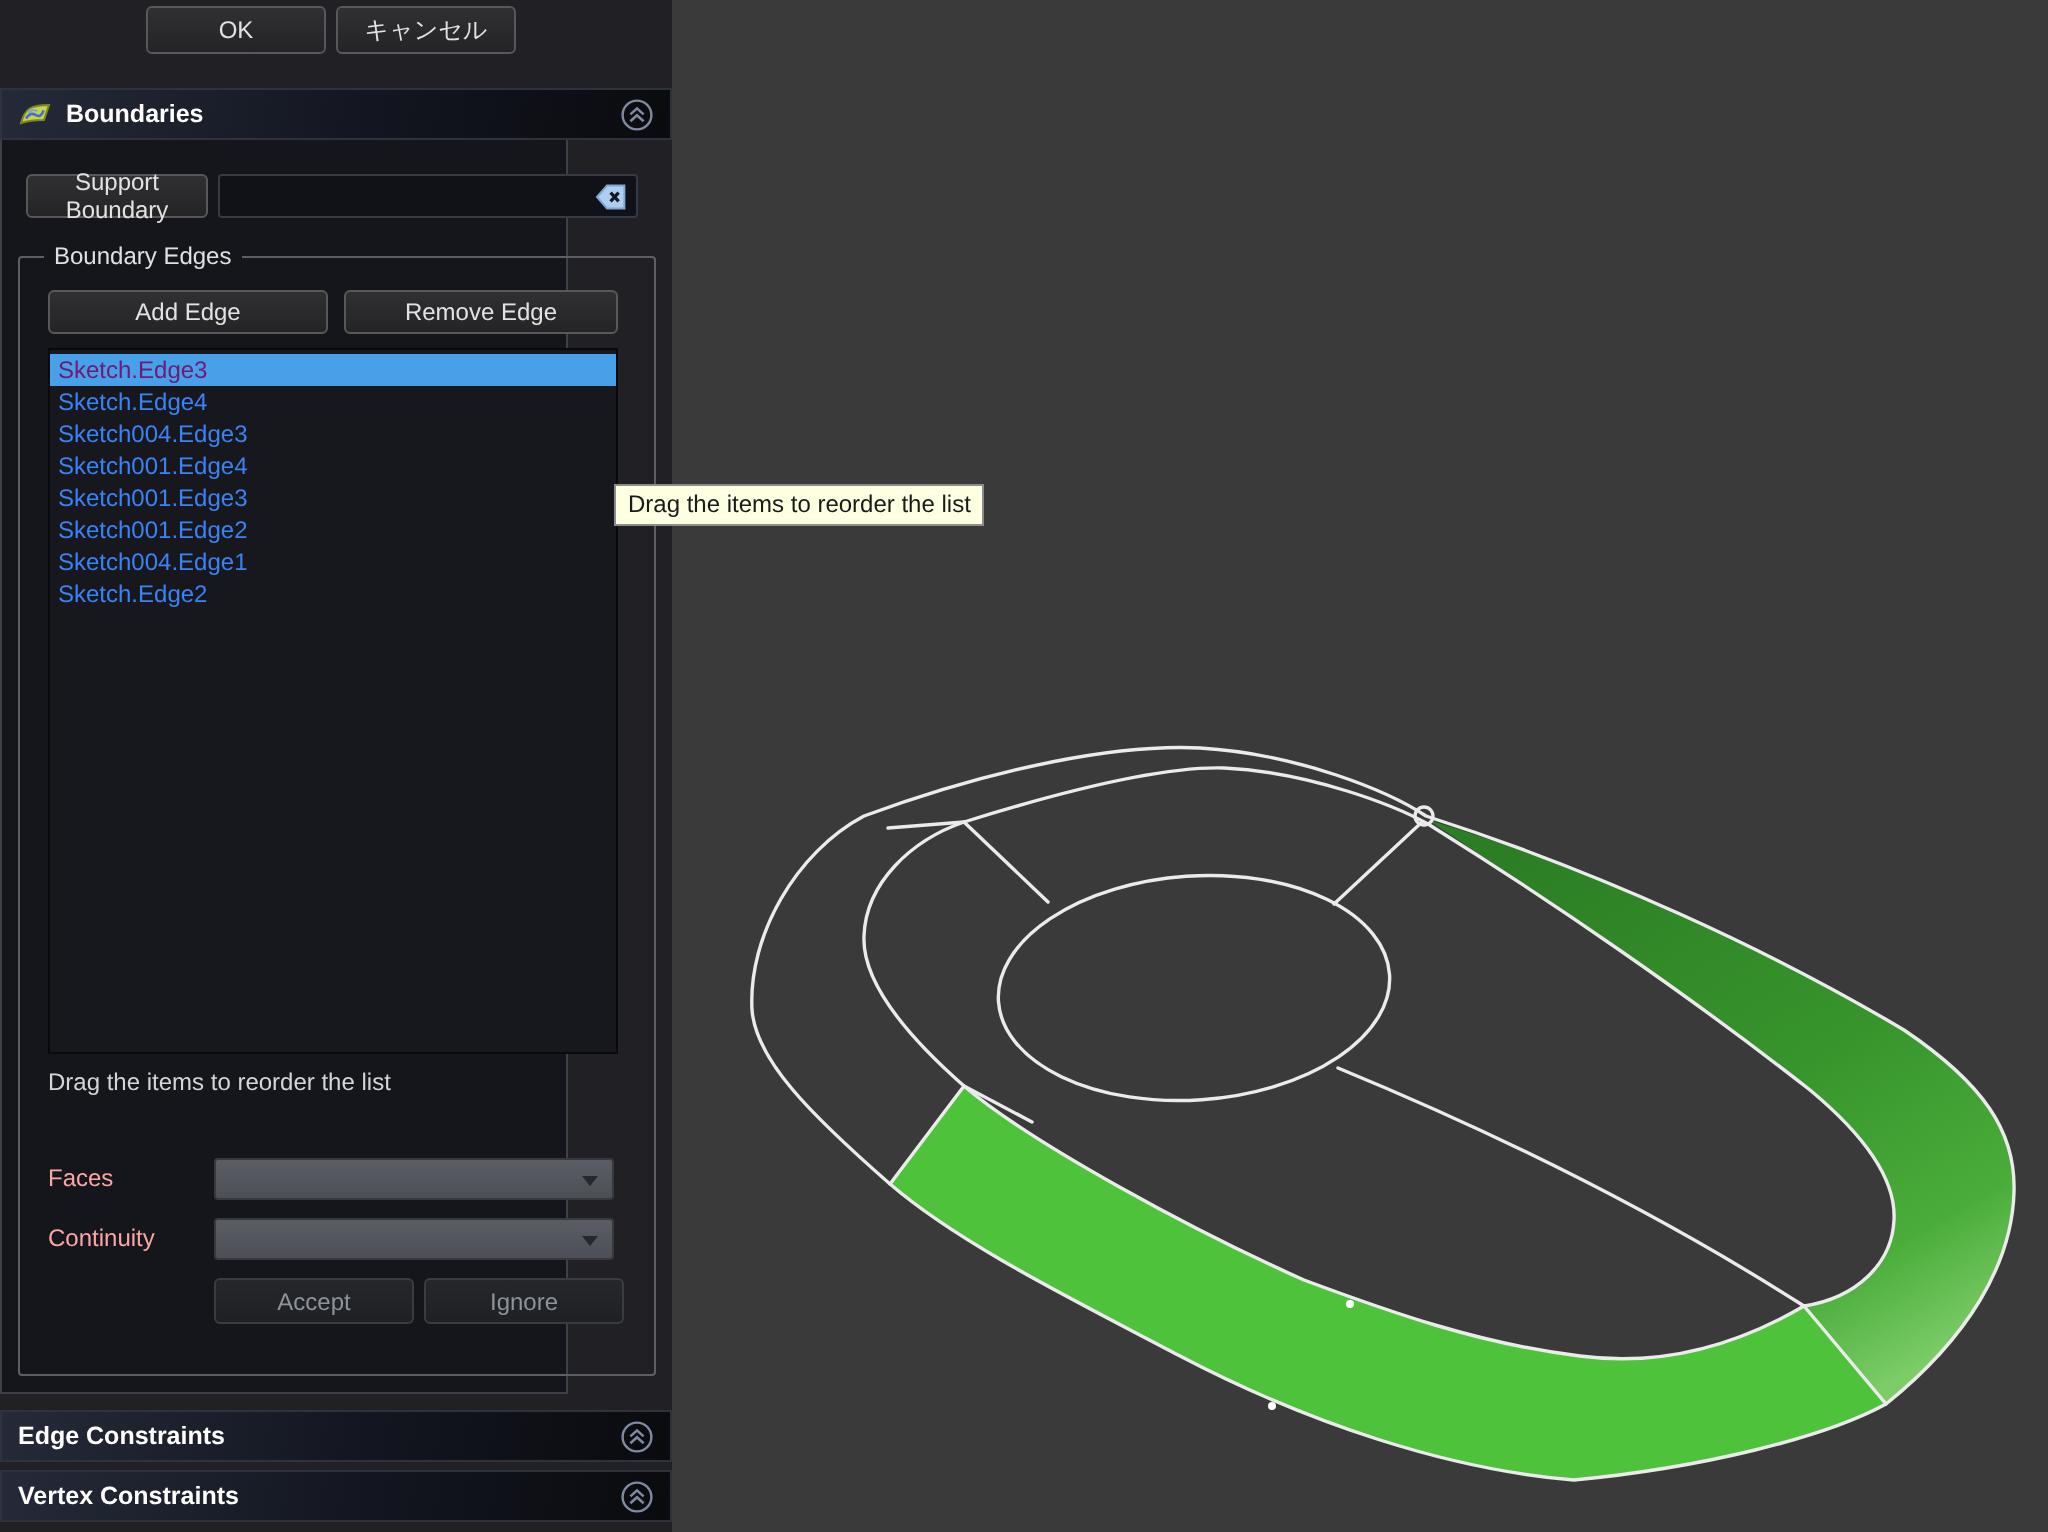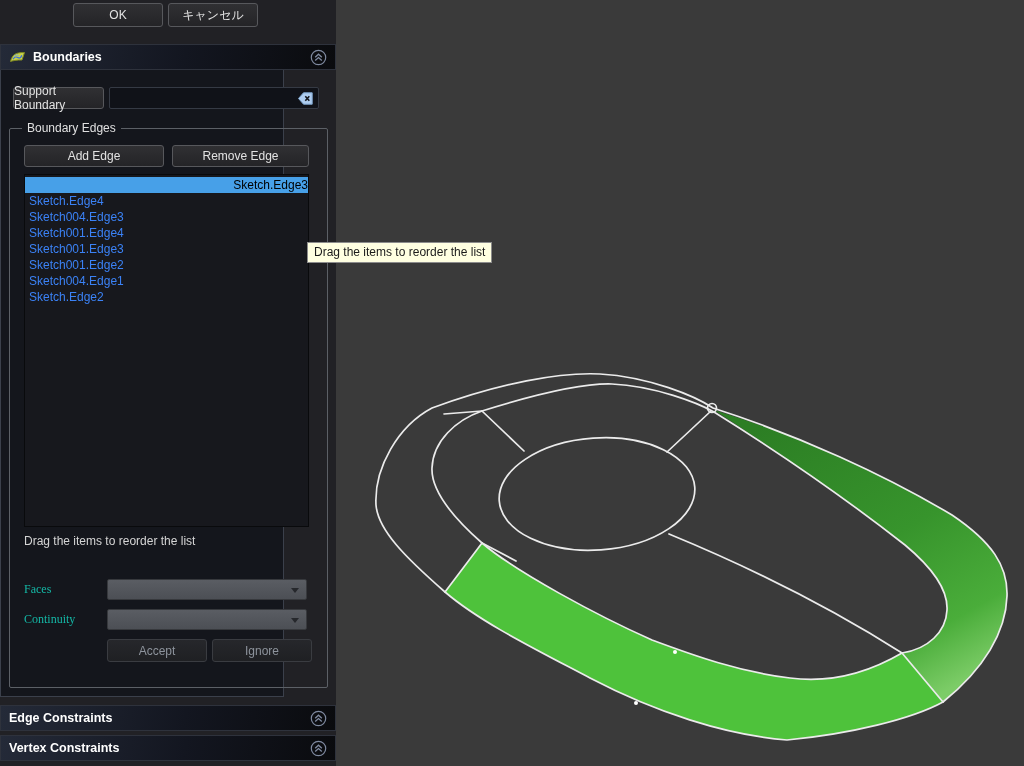--- a/index.html
+++ b/index.html
@@ -9,21 +9,21 @@
     font-family:"Liberation Sans","DejaVu Sans",sans-serif;
     font-size:12px;color:#e6e6e6;
     -webkit-font-smoothing:antialiased;
   }
   
   .left-col{position:absolute;left:0;top:0;width:336px;height:766px;background:#212125;}
   .btn{
     position:absolute;box-sizing:border-box;
     background:linear-gradient(180deg,#303033,#242427);
     border:1px solid #57585c;border-radius:3px;
-    color:#e2e2e2;font-size:12px;cursor:default;
+    color:#e2e2e2;font-size:12px;text-align:center;cursor:default;
     display:flex;align-items:center;justify-content:center;
   }
   .btn.dim{color:#8d939c;border-color:#3a3c41;background:linear-gradient(180deg,#26272b,#1f2023);}
   
   .panel{
     position:absolute;left:0;top:44px;width:284px;height:653px;box-sizing:border-box;
     background:#14161c;border:1px solid #3b404b;
   }
   .sec-header{
     position:absolute;left:0;width:336px;height:26px;box-sizing:border-box;
@@ -43,23 +43,23 @@
     border:1px solid #5c6066;border-radius:2px;padding-left:30px;
   }
   .groupbox>.gb-label{
     position:absolute;top:-8px;left:12px;background:#14161c;padding:0 5px;color:#e0e0e0;
   }
   .list{
     position:absolute;left:14px;top:45px;width:285px;height:353px;box-sizing:border-box;
     background:#17181d;border:1px solid #090a0c;overflow:hidden;padding-top:2px;
   }
   .list-item{height:16px;line-height:16px;padding-left:4px;color:#3b82f6;white-space:nowrap;}
-  .list-item.selected{background:var(--selection,#47a0e8);color:#000000;text-align:right;}
+  .list-item.selected{background:var(--selection,#47a0e8);color:#701a75;}
   .hint{position:absolute;left:14px;top:405px;color:#d5d5d5;}
-  .row-label{position:absolute;left:14px;color:#14b8a6;line-height:21px;font-family:Liberation Serif, serif;}
+  .row-label{position:absolute;left:14px;color:#fca5a5;line-height:21px;}
   .combo{
     position:absolute;box-sizing:border-box;height:21px;width:200px;left:97px;
     background:linear-gradient(180deg,#5a5d63,#4c4f55);
     border:1px solid #37393d;border-radius:2px;
   }
   .combo:after{
     content:"";position:absolute;right:7px;top:8px;
     border-left:4px solid transparent;border-right:4px solid transparent;
     border-top:5px solid #26282c;
   }

